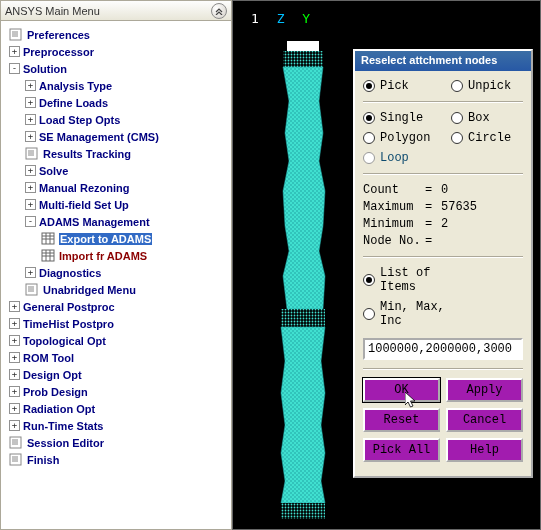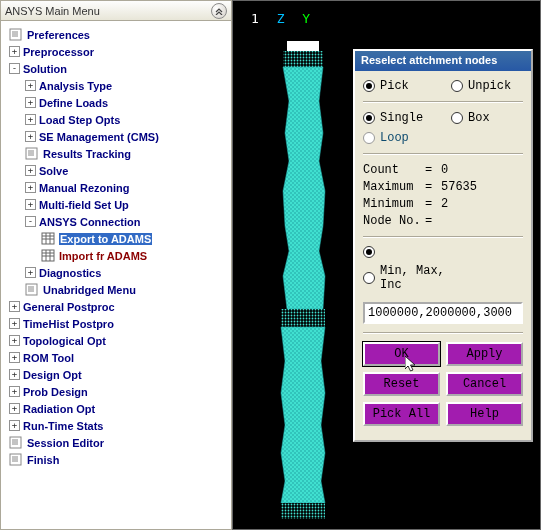--- a/index.html
+++ b/index.html
@@ -301,21 +301,21 @@
         <span class="tree-label">Manual Rezoning</span>
       </div>
       <div class="tree-item">
         <span class="indent" style="width: 22px;"></span>
         <span class="toggler">+</span>
         <span class="tree-label">Multi-field Set Up</span>
       </div>
       <div class="tree-item">
         <span class="indent" style="width: 22px;"></span>
         <span class="toggler">-</span>
-        <span class="tree-label">ANSYS Connection</span>
+        <span class="tree-label">ADAMS Management</span>
       </div>
       <div class="tree-item selected">
         <span class="indent" style="width: 38px;"></span>
         <span class="tree-icon sheet-icon">
           <svg viewBox="0 0 15 13">
             <rect x="1" y="1" width="12" height="11" fill="#fff" stroke="#666"></rect>
             <line x1="1" y1="4" x2="13" y2="4" stroke="#666"></line>
             <line x1="1" y1="7" x2="13" y2="7" stroke="#666"></line>
             <line x1="5" y1="1" x2="5" y2="12" stroke="#666"></line>
             <line x1="9" y1="1" x2="9" y2="12" stroke="#666"></line>
@@ -464,20 +464,30 @@
         <div class="radio-opt">
           <span class="radio-dot checked"></span>
           <span>Single</span>
         </div>
         <div class="radio-opt">
           <span class="radio-dot"></span>
           <span>Box</span>
         </div>
       </div>
       <div class="radio-row">
+        <div class="radio-opt">
+          <span class="radio-dot"></span>
+          <span>Polygon</span>
+        </div>
+        <div class="radio-opt">
+          <span class="radio-dot"></span>
+          <span>Circle</span>
+        </div>
+      </div>
+      <div class="radio-row">
         <div class="radio-opt disabled">
           <span class="radio-dot"></span>
           <span>Loop</span>
         </div>
       </div>
       <hr class="sep">
       <div class="stat-row">
         <span class="stat-label">Count</span>
         <span class="stat-eq">=</span>
         <span class="stat-val">0</span>
@@ -494,20 +504,21 @@
       </div>
       <div class="stat-row">
         <span class="stat-label">Node No.</span>
         <span class="stat-eq">=</span>
         <span class="stat-val"></span>
       </div>
       <hr class="sep">
       <div class="radio-row">
         <div class="radio-opt">
           <span class="radio-dot checked"></span>
+          <span>List of Items</span>
         </div>
       </div>
       <div class="radio-row">
         <div class="radio-opt">
           <span class="radio-dot"></span>
           <span>Min, Max, Inc</span>
         </div>
       </div>
       <input class="input-field" type="text" value="1000000,2000000,3000" style="">
       <hr class="sep">

